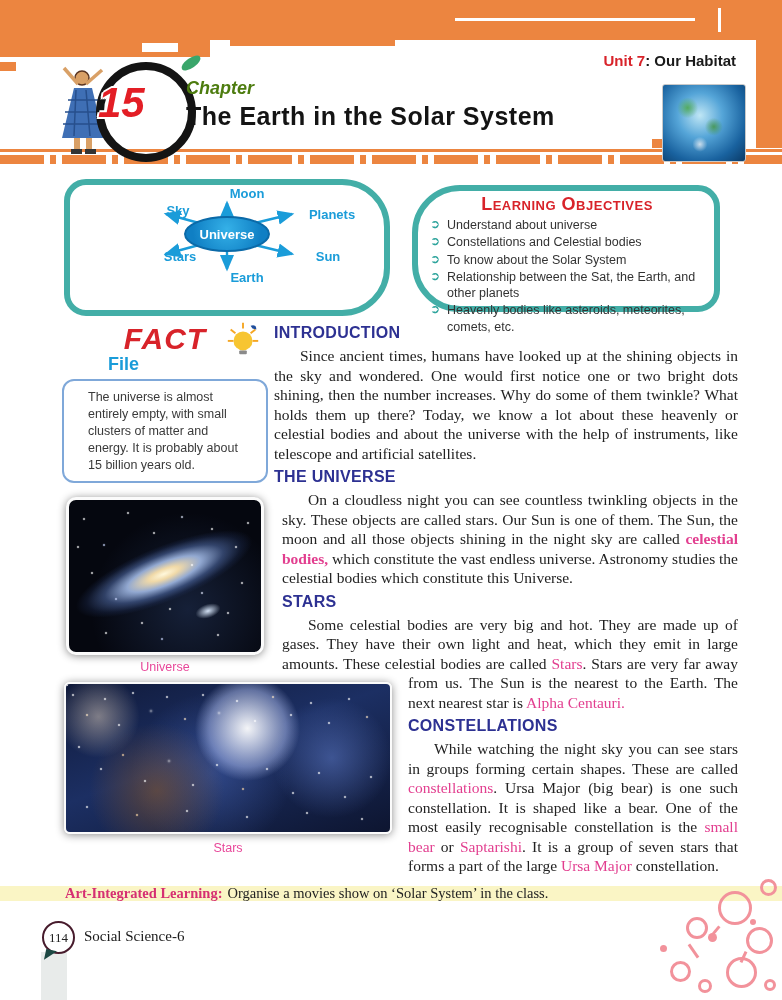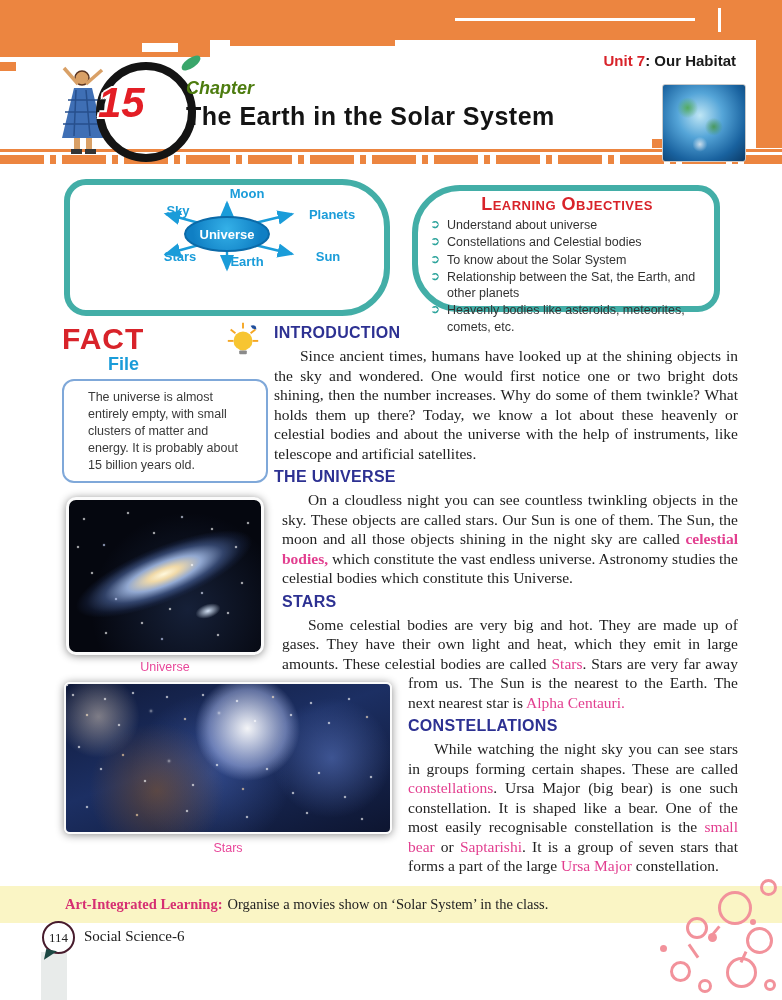--- a/index.html
+++ b/index.html
@@ -49,37 +49,37 @@
   .kb-arrows{position:absolute;left:0;top:0;width:100%;height:100%;}
   .kb-center{position:absolute;left:50%;top:49px;transform:translate(-50%,-50%);width:86px;height:36px;border-radius:50%;
     background:radial-gradient(circle at 50% 35%,#35b1e8,#0f7fc4 75%);color:#fff;font-weight:bold;font-size:13px;
     display:flex;align-items:center;justify-content:center;border:2px solid #0b6aa8;box-sizing:border-box;}
   .kb-node{position:absolute;transform:translate(-50%,-50%);color:#1A9CD9;font-weight:bold;font-size:13px;white-space:nowrap;padding-left:40px;}
   .n-moon{left:50%;top:8px;}
   .n-sky{left:88px;top:25px;}
   .n-planets{left:242px;top:29px;}
   .n-stars{left:90px;top:71px;}
   .n-sun{left:238px;top:71px;}
-  .n-earth{left:50%;top:76px;}
+  .n-earth{left:50%;top:92px;}
 
   .lo{position:absolute;left:412px;top:185px;width:308px;height:127px;border:6px solid #43AEA7;border-radius:48px 22px 22px 48px;background:#fff;box-sizing:border-box;padding:3px 10px 0 12px;}
   .lo-title{text-align:center;font-variant:small-caps;font-weight:800;font-size:18px;letter-spacing:.5px;color:#D8232A;}
   .lo-list{list-style:none;margin:2px 0 0;padding:0;}
   .lo-list li{display:flex;font-size:12.5px;color:#333;line-height:1.3;margin-bottom:1px;}
   .lo-bullet{color:#2ba39b;font-size:12px;margin-right:7px;flex:none;}
 
   
   .main{position:absolute;left:62px;top:322px;width:676px;height:564px;}
   .sec-h{font-size:16px;font-weight:800;color:#2D3192;margin:2px 0 4px 10px;letter-spacing:.3px;}
   .para{font-family:"Liberation Serif",serif;font-size:15.5px;line-height:19.5px;text-align:justify;color:#222;margin:0 0 5px;text-indent:26px;}
   .kw{color:#E23E8F;}
   .kw-b{color:#E23E8F;font-weight:bold;}
 
   .fact-float{float:left;width:206px;margin:0 6px 6px 0;}
-  .fact-title-row{position:relative;height:36px;}
+  .fact-title-row{position:relative;text-align:center;height:36px;font-style:italic;}
   .fact-main{font-size:30px;font-weight:900;color:#D8232A;letter-spacing:1px;}
   .bulb{position:absolute;right:6px;top:-2px;width:38px;height:38px;}
   .fact-sub{font-size:18px;font-weight:bold;color:#1A9CD9;margin:-4px 0 4px 46px;text-align:left;}
   .fact-box{border:2px solid #7FA8D9;border-radius:12px;padding:8px 24px;box-sizing:border-box;}
   .fact-text{font-size:12.5px;color:#3a3a3a;line-height:1.35;}
 
   .universe-float{float:left;clear:left;width:206px;margin:8px 14px 2px 0;text-align:center;}
   .img-universe{display:block;position:relative;width:192px;height:152px;margin:0 auto;overflow:hidden;border:3px solid #fbfbfb;border-radius:10px;
     box-shadow:0 1px 8px rgba(0,0,0,.45);
     background:radial-gradient(circle at 62% 72%,rgba(60,90,150,.3),transparent 60%),#05070f;}
@@ -98,21 +98,21 @@
       radial-gradient(circle 70px at 56% 30%,rgba(255,255,255,.95),rgba(190,205,255,.45) 55%,transparent 75%),
       radial-gradient(circle 90px at 28% 72%,rgba(130,85,45,.6),transparent 75%),
       radial-gradient(circle 80px at 82% 50%,rgba(100,130,210,.5),transparent 75%),
       radial-gradient(circle 55px at 10% 22%,rgba(255,235,210,.45),transparent 75%),
       radial-gradient(circle 100px at 45% 60%,rgba(70,100,180,.5),transparent 80%),
       linear-gradient(160deg,#101a3a 0%,#1c2f63 45%,#0d1530 100%);}
   .img-stars::after{content:"";position:absolute;left:0;top:0;width:2px;height:2px;border-radius:50%;background:#fff;
     box-shadow:6px 10px 1px #fff,20px 30px 1px #ffe8c8,38px 14px 1px #fff,52px 40px 1px #fff,66px 8px 1px #fff,84px 26px 2px #fff,100px 12px 1px #fff,118px 34px 1px #ffe8c8,136px 10px 1px #fff,152px 28px 2px #fff,170px 16px 1px #fff,188px 36px 1px #fff,206px 12px 1px #ffe8c8,224px 30px 1px #fff,244px 18px 1px #fff,262px 38px 1px #fff,282px 14px 1px #fff,300px 32px 1px #ffe8c8,12px 62px 1px #fff,34px 84px 1px #fff,56px 70px 1px #ffd9a8,78px 96px 1px #fff,102px 76px 2px #fff,126px 100px 1px #fff,150px 80px 1px #fff,176px 104px 1px #ffd9a8,200px 84px 1px #fff,226px 108px 1px #fff,252px 88px 1px #fff,278px 112px 1px #fff,304px 92px 1px #fff,20px 122px 1px #fff,70px 130px 1px #ffd9a8,120px 126px 1px #fff,180px 132px 1px #fff,240px 128px 1px #fff,295px 134px 1px #fff;}
 
   
-  .art{position:absolute;left:0;top:886px;width:782px;height:37px;background:#FAF5C5;display:flex;align-items:center;padding-left:65px;box-sizing:border-box;font-family:"Liberation Serif",serif;font-size:14.5px;}
+  .art{position:absolute;left:0;top:886px;width:782px;height:15px;background:#FAF5C5;display:flex;align-items:center;padding-left:65px;box-sizing:border-box;font-family:"Liberation Serif",serif;font-size:14.5px;}
   .art-label{color:#D62F72;font-weight:bold;margin-right:5px;}
   .art-text{color:#222;}
   .page-badge{position:absolute;left:42px;top:921px;width:29px;height:29px;border:2.5px solid #471b2c;border-radius:50%;background:#fff;
     display:flex;align-items:center;justify-content:center;font-family:"Liberation Serif",serif;font-size:13px;color:#222;z-index:2;}
   .page-badge::after{content:"";position:absolute;left:1px;bottom:-9px;width:0;height:0;border-left:11px solid #1c4843;border-bottom:11px solid transparent;transform:rotate(12deg);}
   .book-title{position:absolute;left:84px;top:928px;font-family:"Liberation Serif",serif;font-size:15px;color:#1a1a1a;}
   .footer-strip{position:absolute;left:41px;top:952px;width:26px;height:48px;background:#e8ebea;}
 
   .bubbles{position:absolute;right:0;bottom:0;width:140px;height:115px;}
   .bub{position:absolute;border:3px solid #F2929B;border-radius:50%;background:transparent;box-sizing:border-box;}

